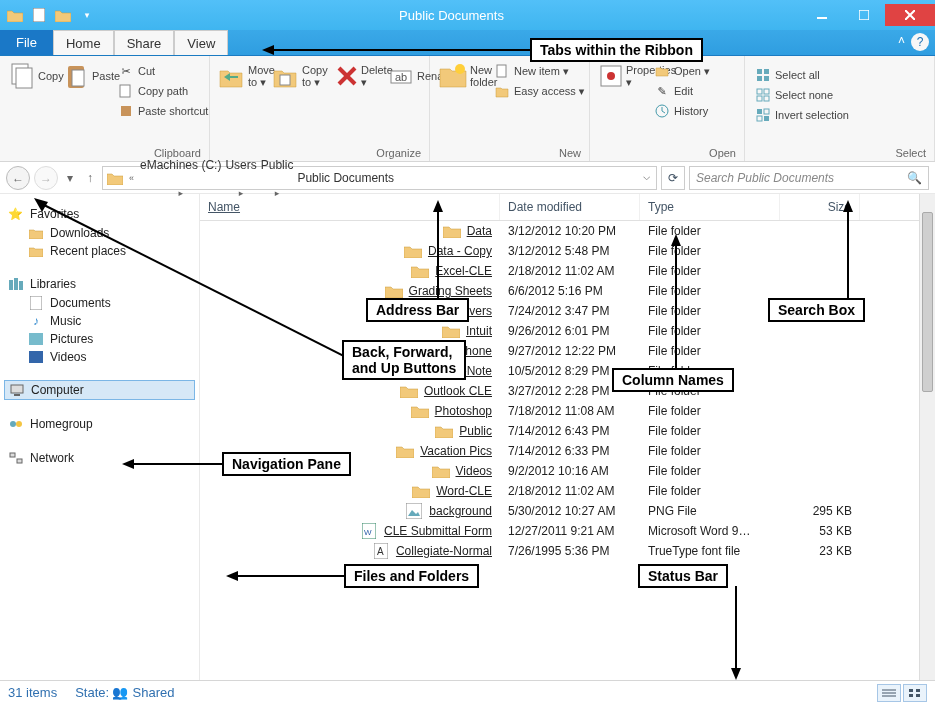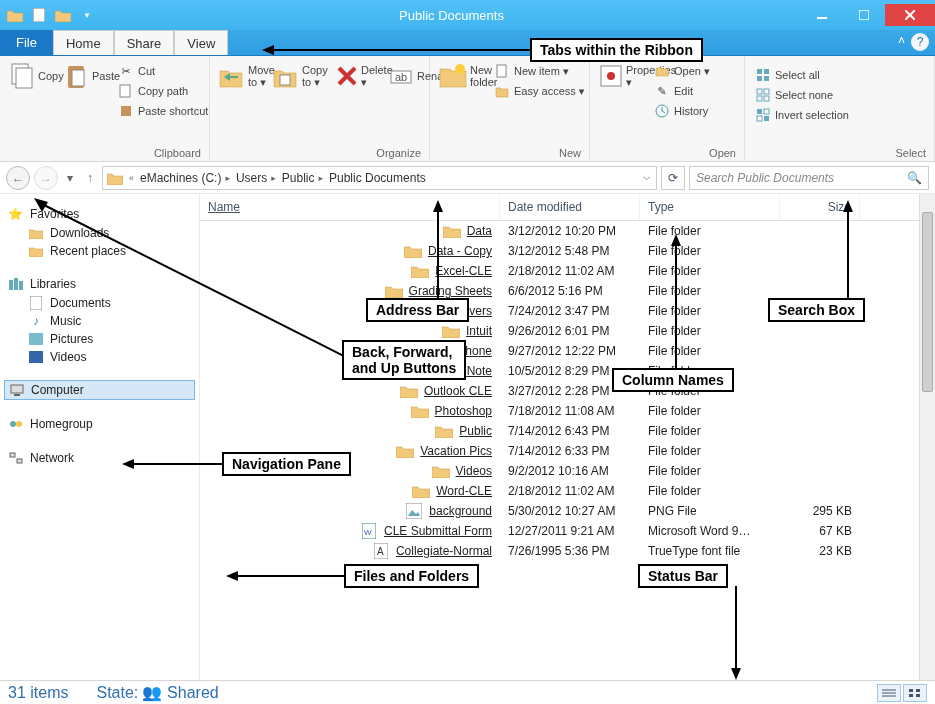--- a/index.html
+++ b/index.html
@@ -27,21 +27,21 @@
 .bigbtn { width: 50px; display: flex; flex-direction: row; align-items: center; gap: 2px; color: #444; font-size: 11px; }
 .bigbtn .bi { width: 32px; height: 32px; display: flex; align-items: center; justify-content: center; }
 .smallbtns { display: flex; flex-direction: column; gap: 2px; padding-top: 2px; }
 .smallbtn { display: flex; align-items: center; gap: 4px; font-size: 11px; color: #444; white-space: nowrap; padding: 1px 2px; }
 .smallbtn .si { width: 16px; height: 16px; display: inline-flex; align-items: center; justify-content: center; }
 
 .addrbar { height: 32px; display: flex; align-items: center; padding: 0 6px; gap: 4px; border-bottom: 1px solid #e9e9e9; }
 .navbtn { width: 24px; height: 24px; border: 1px solid #bbb; border-radius: 50%; display: flex; align-items: center; justify-content: center; color: #666; background: #f4f4f4; }
 .navbtn.small { border: none; border-radius: 0; background: none; width: 16px; }
 .addr { flex: 1; height: 24px; border: 1px solid #ccc; display: flex; align-items: center; padding: 0 4px; gap: 4px; font-size: 12px; color: #333; }
-.addr .seg { display: flex; align-items: center; gap: 2px; }
+.addr .seg { display: flex; align-items: center; gap: 16px; flex-direction: column; }
 .addr .chev { color: #666; font-size: 9px; padding: 0 2px; }
 .refresh { width: 24px; height: 24px; border: 1px solid #ccc; display: flex; align-items: center; justify-content: center; color: #456; }
 .search { width: 240px; height: 24px; border: 1px solid #ccc; display: flex; align-items: center; padding: 0 6px; color: #888; font-style: italic; }
 .search .mag { margin-left: auto; color: #555; font-style: normal; }
 
 .body { display: flex; height: calc(704px - 30px - 26px - 106px - 32px - 24px); }
 .nav { width: 200px; border-right: 1px solid #e9e9e9; padding: 10px 4px; overflow: hidden; }
 .nav .grp { margin-bottom: 14px; }
 .nav .hd { display: flex; align-items: center; gap: 6px; padding: 2px 4px; font-size: 12px; color: #222; }
 .nav .it { display: flex; align-items: center; gap: 6px; padding: 1px 4px 1px 24px; font-size: 12px; color: #222; }
@@ -56,21 +56,21 @@
 .c-type { width: 140px; }
 .c-size { width: 80px; text-align: right; }
 .rows { }
 .row { display: flex; align-items: center; font-size: 12px; color: #222; }
 .row div { padding: 2px 8px; }
 .row .c-name { display: flex; align-items: center; gap: 6px; justify-content: flex-end; }
 .row .fic { width: 18px; height: 16px; display: inline-flex; align-items: center; justify-content: center; }
 .scrollbar { position: absolute; right: 0; top: 0; bottom: 0; width: 16px; background: #f0f0f0; border-left: 1px solid #ddd; }
 .scrollbar .thumb { position: absolute; left: 2px; right: 2px; top: 18px; height: 180px; background: #cfcfcf; border: 1px solid #aaa; border-radius: 2px; }
 
-.status { height: 24px; border-top: 1px solid #d6d6d6; display: flex; align-items: center; padding: 0 8px; font-size: 16px; color: #3070b0; gap: 28px; }
+.status { height: 24px; border-top: 1px solid #d6d6d6; display: flex; align-items: center; padding: 0 8px; font-size: 13px; color: #3070b0; gap: 18px; }
 .status .views { margin-left: auto; display: flex; gap: 2px; }
 .status .vb { width: 24px; height: 18px; border: 1px solid #a6c6e6; background: #eaf3fb; display: flex; align-items: center; justify-content: center; }
 
 
 .callout { position: absolute; background: #fff; border: 2px solid #000; padding: 2px 8px; font-weight: 700; font-size: 14px; z-index: 50; }
 .arrow { position: absolute; z-index: 40; }
 
 
 svg { display: block; }
 .manila { fill: #f2c97a; stroke:#c99b3a; stroke-width:.5; }
@@ -680,21 +680,21 @@
             <span class="fic">
               <svg width="14" height="16">
                 <rect width="14" height="16" fill="#fff" stroke="#386"></rect>
                 <text x="2" y="12" font-size="8" fill="#2a5ca8">W</text>
               </svg>
             </span>
             <span>CLE Submittal Form</span>
           </div>
           <div class="c-date">12/27/2011 9:21 AM</div>
           <div class="c-type">Microsoft Word 9…</div>
-          <div class="c-size">67 KB</div>
+          <div class="c-size">53 KB</div>
         </div>
         <div class="row">
           <div class="c-name">
             <span class="fic">
               <svg width="14" height="16">
                 <rect width="14" height="16" fill="#fff" stroke="#888"></rect>
                 <text x="3" y="12" font-size="10" fill="#333">A</text>
               </svg>
             </span>
             <span>Collegiate-Normal</span>

